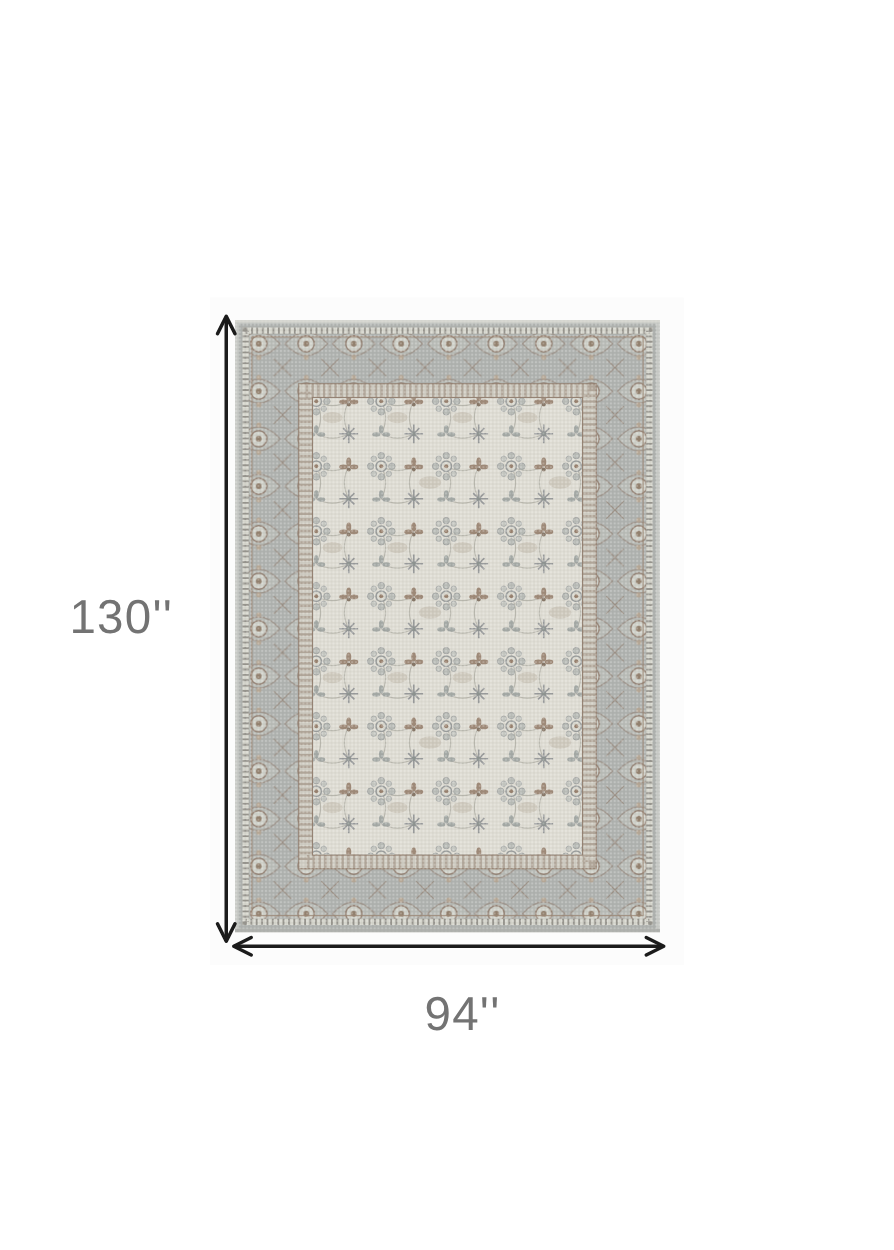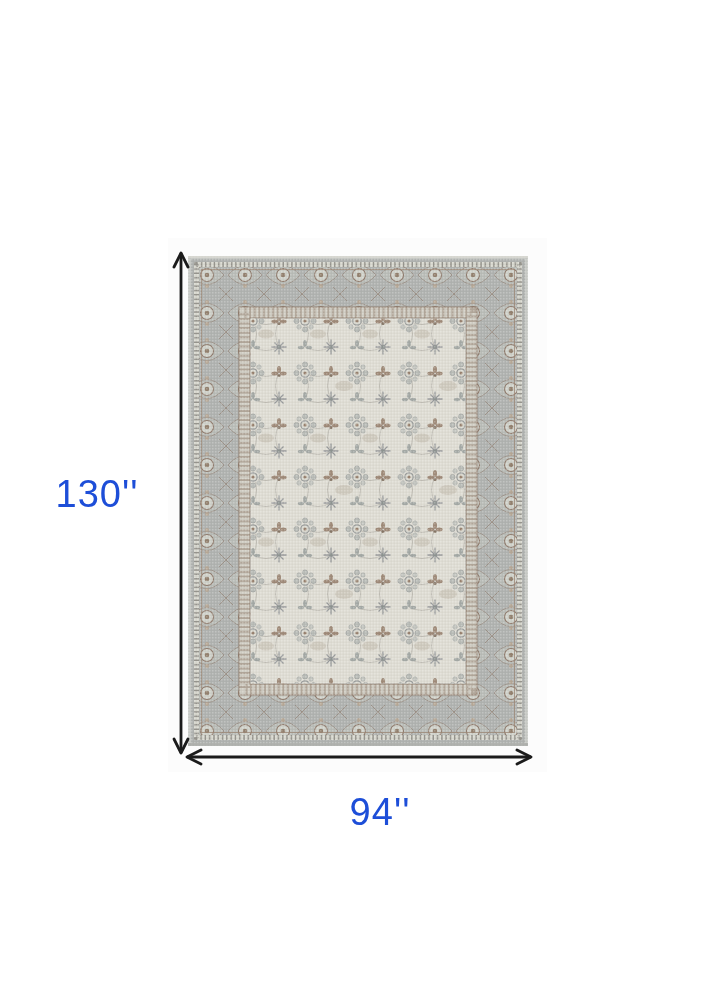--- a/index.html
+++ b/index.html
@@ -37,25 +37,25 @@
     display: block;
   }
   .dim-label {
     position: absolute;
     width: 140px;
     text-align: center;
     font-size: 38px;
     font-weight: 400;
     letter-spacing: 1px;
     line-height: 46px;
-    color: #1d4ed8;
+    color: #737373;
     white-space: nowrap;
   }
   #height-label { left: 27px;  top: 471px; }
-  #width-label  { left: 310px; top: 789px; text-align: center; }
+  #width-label  { left: 300px; top: 789px; text-align: center; }
 </style>
 </head>
 <body>
 
 <div id="canvas">
 
   <div id="photo-backdrop"></div>
 
   <svg id="rug-svg" viewBox="0 0 340 490" xmlns="http://www.w3.org/2000/svg">
     <defs>

